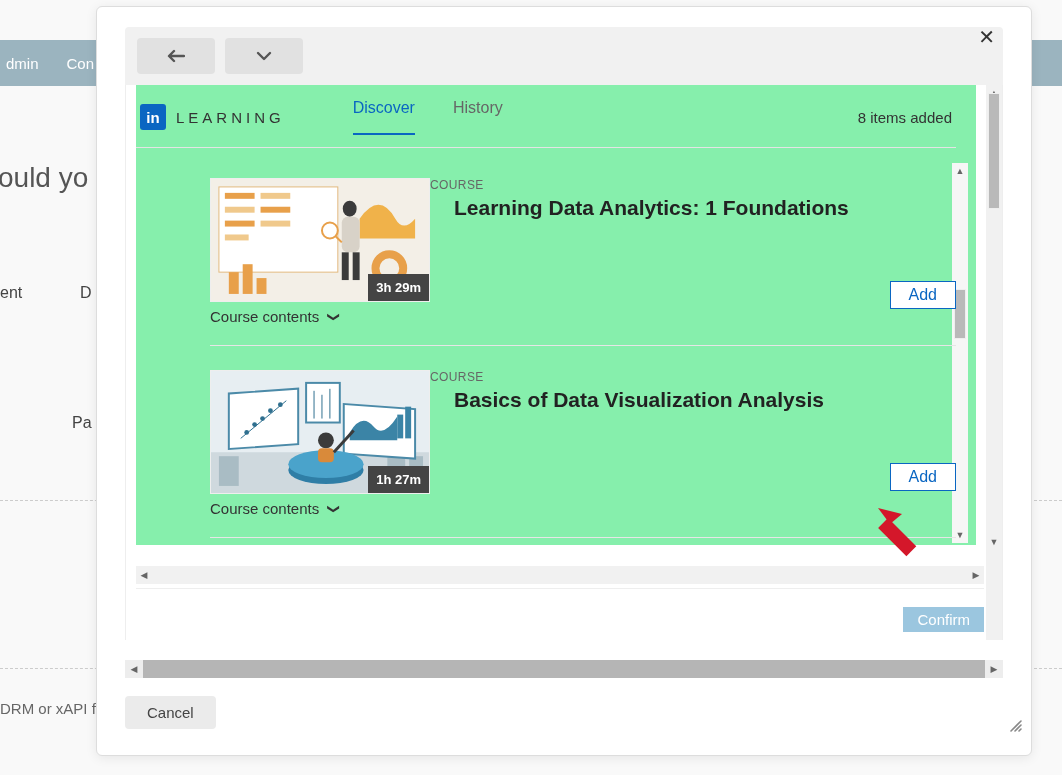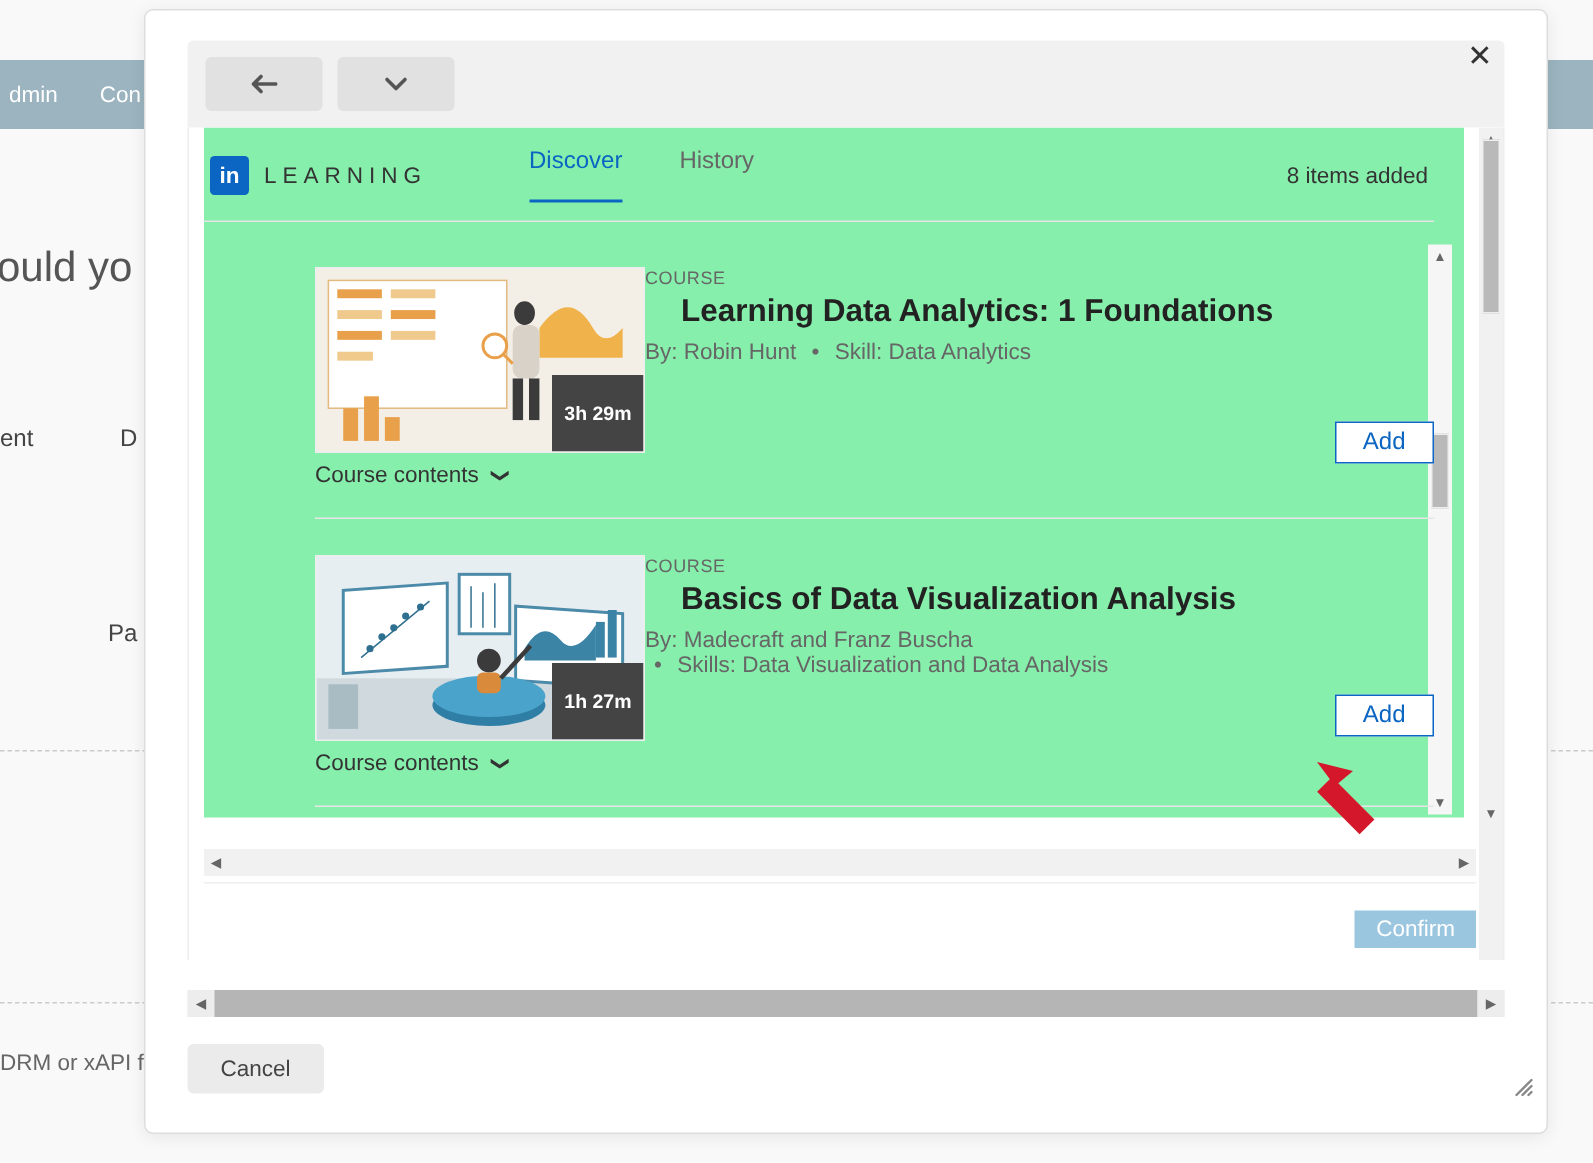--- a/index.html
+++ b/index.html
@@ -227,21 +227,21 @@
   .tab.active{color:#0a66c2;border-bottom:2px solid #0a66c2;font-weight:500;}
   .items-added{font-size:15px;color:#333;}
   .course-list{padding: 30px 20px 0 74px;}
   .course{display:flex;padding-bottom:20px;border-bottom:1px solid #e6e6e6;margin-bottom:24px;position:relative;}
   .thumb{
     width:220px;height:124px;background:#f3efe7;position:relative;flex-shrink:0;
     border:1px solid #eee;overflow:hidden;
   }
   .duration{
     position:absolute;right:0;bottom:0;background:#444;color:#fff;
-    font-size:13px;padding:18px 8px;font-weight:600;
+    font-size:13px;padding:6px 8px;font-weight:600;
   }
   .course-info{flex:1;}
   .kicker{font-size:12px;color:#666;letter-spacing:0.4px;margin-bottom:4px;}
   .course-title{font-size:21px;font-weight:600;color:#222;margin-bottom:6px;margin-left:24px;}
   .byline{font-size:15px;color:#666;}
   .byline .dot{margin:0 6px;}
   .add-btn{
     position:absolute;
     right:0;
     bottom: 36px;
@@ -356,25 +356,20 @@
               <div class="duration">3h 29m</div>
             </div>
             <div class="course-contents">
               <span>Course contents</span>
               <span class="chev" style="transform: rotate(90deg); display: inline-block;">❯</span>
             </div>
           </div>
           <div class="course-info">
             <div class="kicker">COURSE</div>
             <div class="course-title">Learning Data Analytics: 1 Foundations</div>
-            <div class="byline">
-              <span>By: Robin Hunt</span>
-              <span class="dot">•</span>
-              <span>Skill: Data Analytics</span>
-            </div>
           </div>
           <button class="add-btn">Add</button>
         </div>
 
         <div class="course">
           <div style="display:flex;flex-direction:column;">
             <div class="thumb thumb2">
               <svg class="thumb1-art" viewBox="0 0 220 124">
                 <rect x="0" y="82" width="220" height="42" fill="#cfd9de"></rect>
                 <rect x="8" y="86" width="20" height="30" fill="#a9bcc4"></rect>
@@ -404,25 +399,20 @@
               <div class="duration">1h 27m</div>
             </div>
             <div class="course-contents">
               <span>Course contents</span>
               <span class="chev" style="transform: rotate(90deg); display: inline-block;">❯</span>
             </div>
           </div>
           <div class="course-info">
             <div class="kicker">COURSE</div>
             <div class="course-title">Basics of Data Visualization Analysis</div>
-            <div class="byline">
-              <span>By: Madecraft and Franz Buscha</span><br>
-              <span class="dot" style="margin-left:6px;">•</span>
-              <span>Skills: Data Visualization and Data Analysis</span>
-            </div>
           </div>
           <button class="add-btn" style="bottom:46px;">Add</button>
         </div>
 
       </div>
     </div>
 
     <div class="bottom-hscroll">
       <div class="la">◀</div>
       <div class="ra">▶</div>

